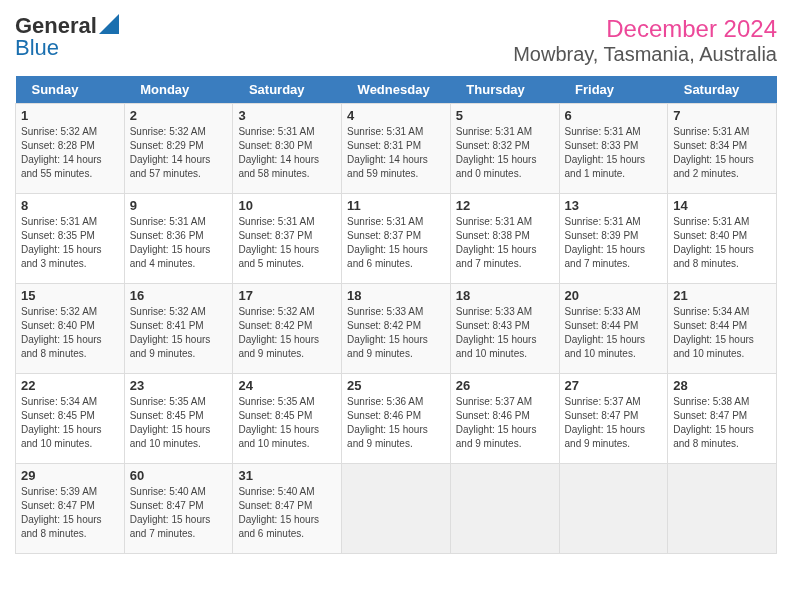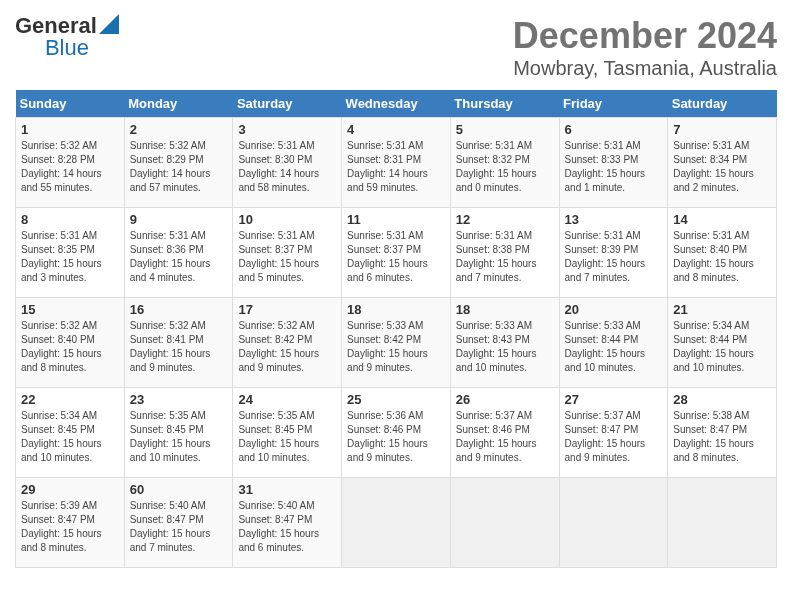--- a/index.html
+++ b/index.html
@@ -12,43 +12,43 @@
     }
     .header {
       display: flex;
       justify-content: space-between;
       align-items: flex-start;
       margin-bottom: 10px;
     }
     .logo {
       display: flex;
       flex-direction: column;
-      align-items: center;
+      align-items: flex-start;
     }
     .title-area {
       text-align: right;
     }
     .month-title {
-      font-size: 36px;
-      font-weight: bold;
-      color: #737373;
+      font-size: 24px;
+      font-weight: normal;
+      color: #ec4899;
     }
     .location {
       font-size: 20px;
       color: #555;
     }
     table {
       width: 100%;
       border-collapse: collapse;
       font-size: 11px;
     }
     thead tr th {
       background-color: #3a7dbf;
       color: #fff;
-      padding: 6px 4px;
+      padding: 6px 16px;
       text-align: left;
       font-size: 13px;
       font-weight: bold;
     }
     tbody tr td {
       border: 1px solid #ddd;
       vertical-align: top;
       padding: 4px 5px;
       width: 14.28%;
       min-height: 70px;

